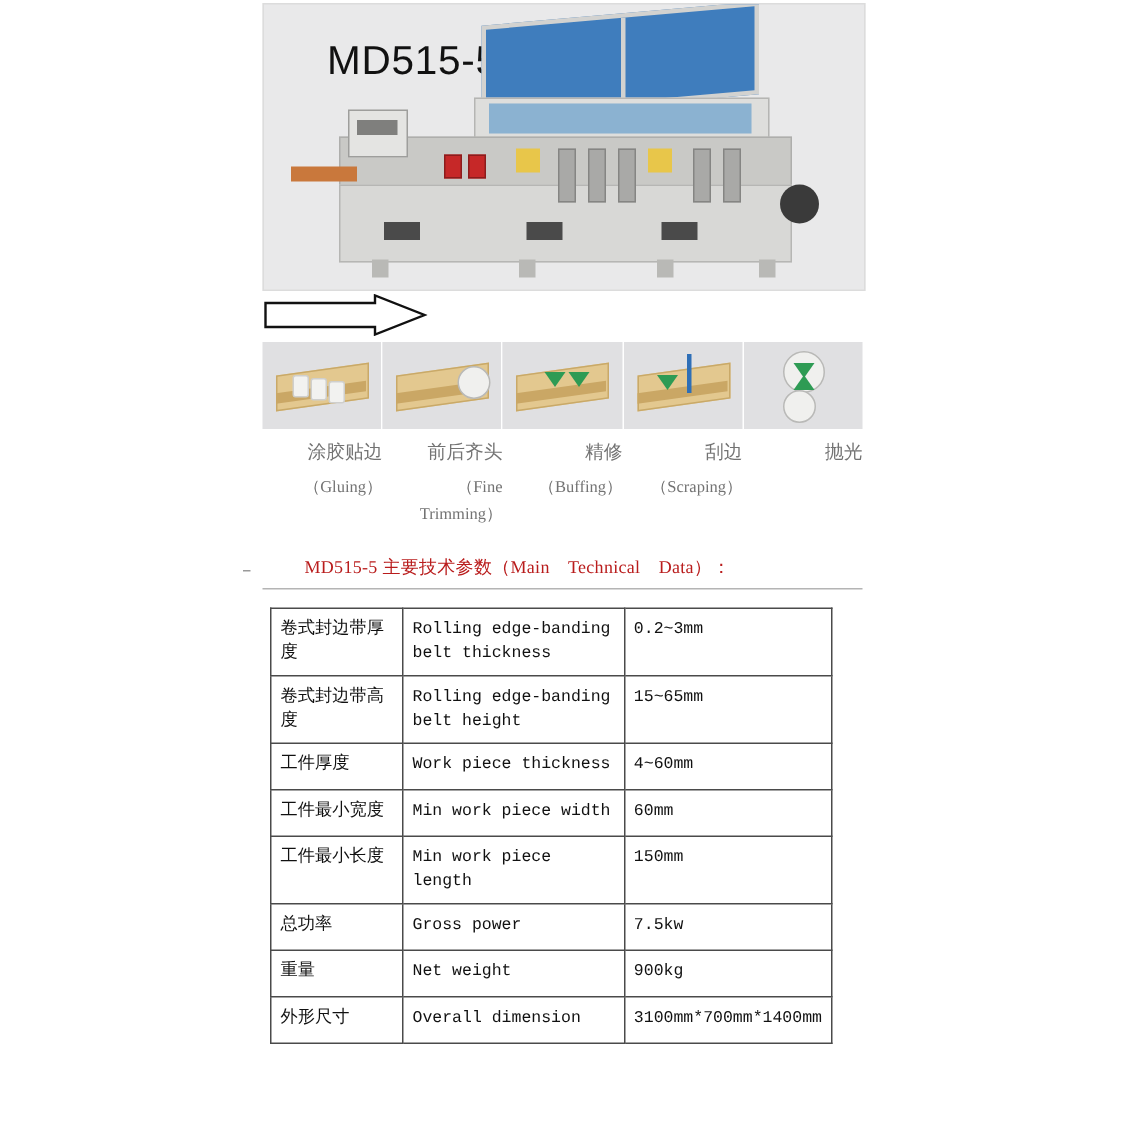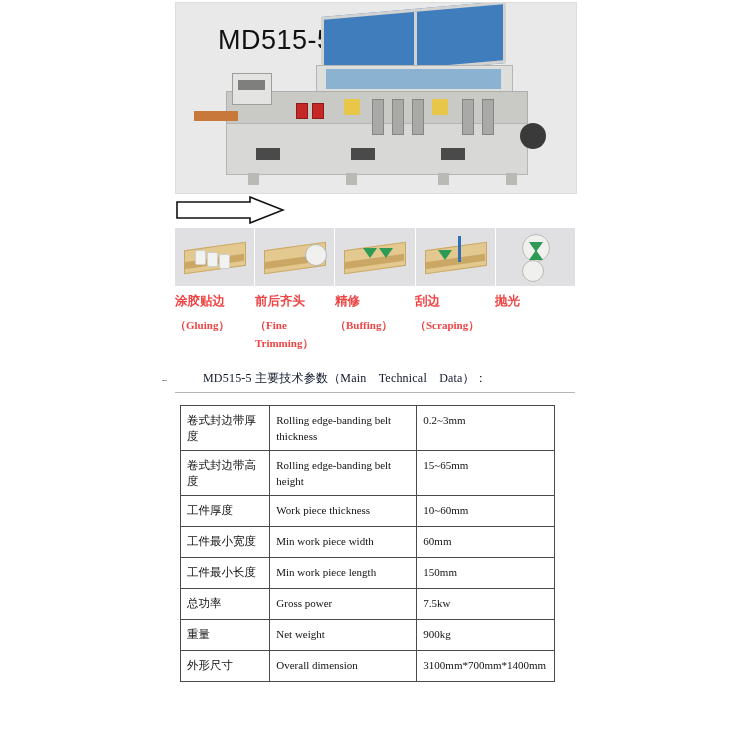--- a/index.html
+++ b/index.html
@@ -251,42 +251,42 @@
     top: 292px;
     width: 400px;
     height: 50px;
   }
   .cap-row {
     display: flex;
     width: 400px;
   }
   .cap-cell {
     width: 80px;
-    text-align: left;
+    text-align: right;
     font-size: 12.5px;
-    font-weight: bold;
+    font-weight: normal;
     font-family: "Liberation Sans", sans-serif;
-    color: #ef4444;
+    color: #737373;
     line-height: 18px;
   }
   .cap-cell.en {
     font-size: 11px;
     font-family: "Liberation Serif", serif;
   }
 
   
   .spec-wrap {
     position: absolute;
     left: 175px;
     top: 370px;
     width: 400px;
   }
   .spec-title {
     font-size: 12px;
-    color: #0f172a;
+    color: #b91c1c;
     padding: 0 0 5px 28px;
     border-bottom: 1px solid #b4b4b4;
     letter-spacing: .2px;
   }
   .bullet-dot {
     position: absolute;
     left: -13px;
     top: 10px;
     width: 5px;
     height: 1px;
@@ -298,20 +298,21 @@
     border-collapse: collapse;
     width: 375px;
     font-size: 11px;
   }
   table.spec td {
     border: 1px solid #4a4a4a;
     padding: 6px 6px;
     vertical-align: top;
     line-height: 16px;
     height: 18px;
+    font-family: Liberation Mono, monospace;
   }
   table.spec td.c1 { width: 88px; font-size: 11.5px; }
   table.spec td.c2 { width: 150px; }
   table.spec td.c3 { width: 125px; }
 </style>
 </head>
 <body>
 
 <div class="hero">
   <div class="model-title">MD515-5</div>
@@ -415,21 +416,21 @@
         <td class="c3">0.2~3mm</td>
       </tr>
       <tr>
         <td class="c1">卷式封边带高度</td>
         <td class="c2">Rolling edge-banding belt height</td>
         <td class="c3">15~65mm</td>
       </tr>
       <tr>
         <td class="c1">工件厚度</td>
         <td class="c2">Work piece thickness</td>
-        <td class="c3">10~60mm</td>
+        <td class="c3">4~60mm</td>
       </tr>
       <tr>
         <td class="c1">工件最小宽度</td>
         <td class="c2">Min work piece width</td>
         <td class="c3">60mm</td>
       </tr>
       <tr>
         <td class="c1">工件最小长度</td>
         <td class="c2">Min work piece length</td>
         <td class="c3">150mm</td>

